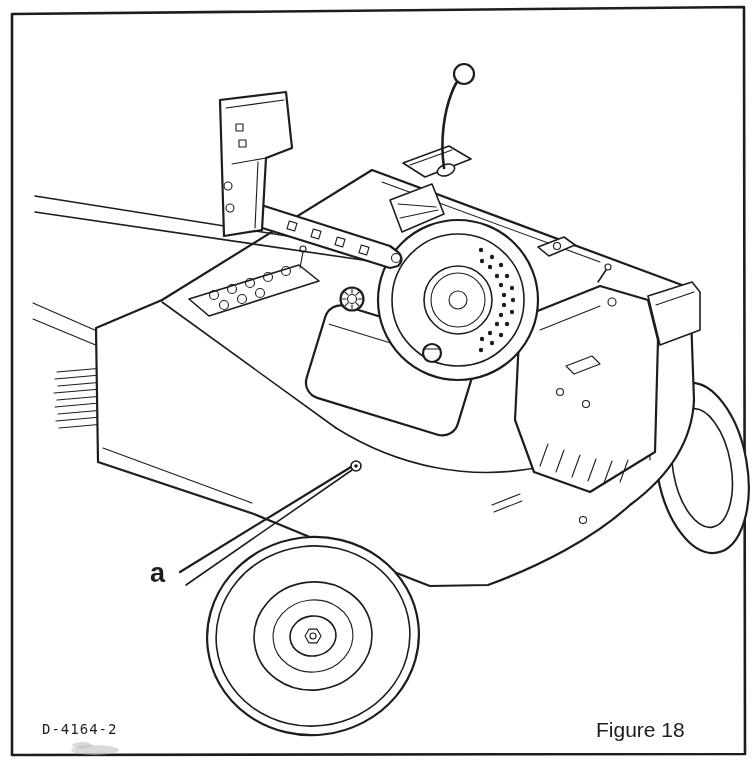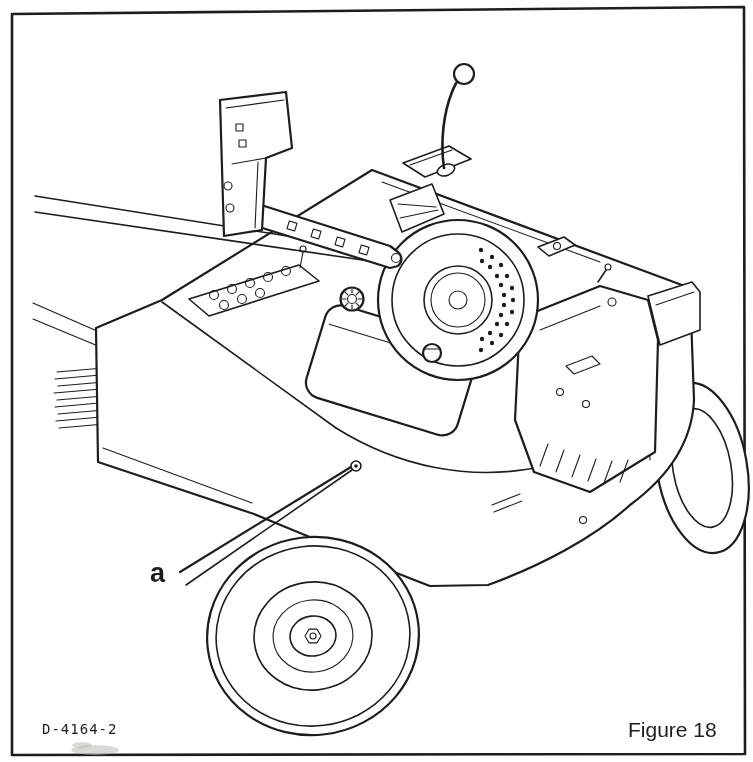--- a/index.html
+++ b/index.html
@@ -24,21 +24,21 @@
   .smudge{fill:#b9b9b4;opacity:.55;stroke:none;}
   .overlay{
     position:absolute;color:var(--ink);white-space:nowrap;
   }
   .drawing-code{
     left:42px;top:721px;
     font-family:"DejaVu Sans Mono", monospace;
     font-size:14px;letter-spacing:1px;
   }
   .figure-caption{
-    left:628px;top:718px;
+    left:596px;top:718px;
     font-size:21px;
   }
   .callout-a{
     left:150px;top:558px;
     font-size:27px;font-weight:700;
   }
 </style>
 </head>
 <body>
 

